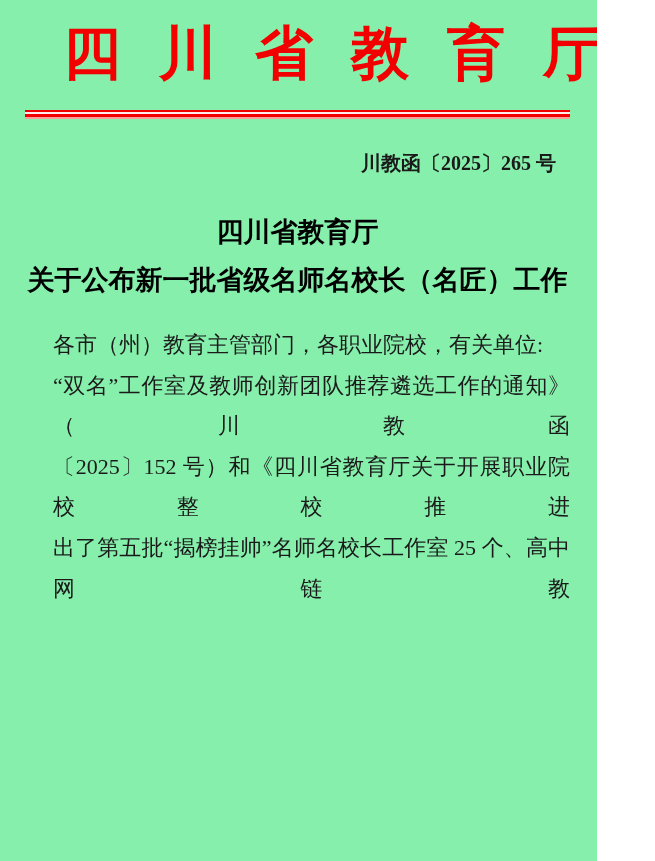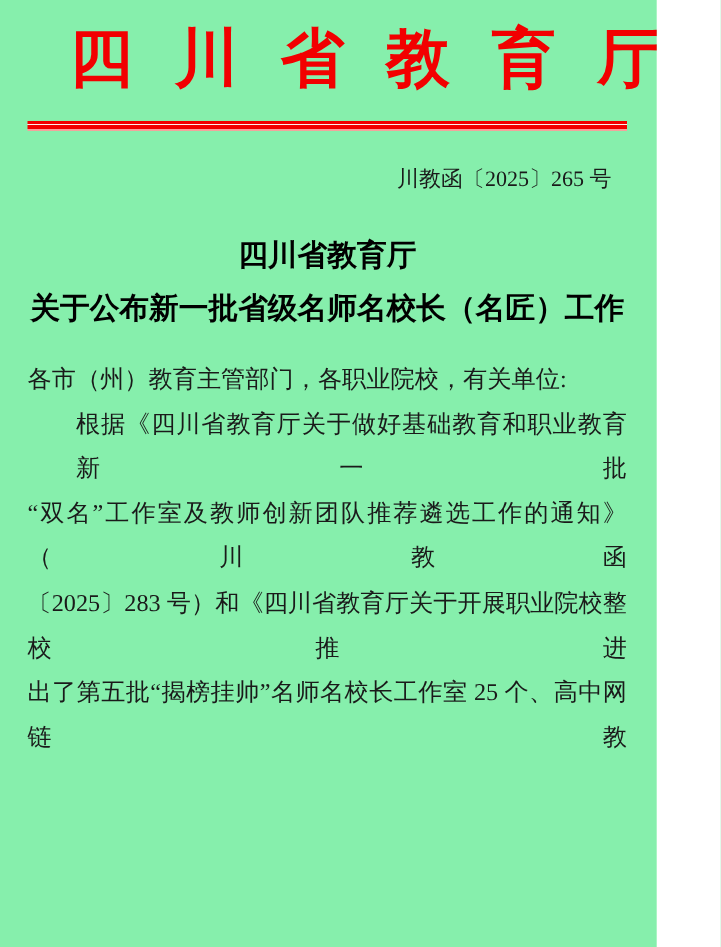--- a/index.html
+++ b/index.html
@@ -35,36 +35,37 @@
       #ff9b9b 76%, #ff9b9b 100%
     );
   }
   .doc-number {
     margin-top: 31px;
     padding-right: 14px;
     text-align: right;
     font-size: 20px;
     line-height: 26px;
     color: #1a1a1a;
+    font-weight: bold;
   }
   .title-block {
     margin-top: 32px;
     text-align: center;
     font-weight: bold;
     font-size: 27px;
     line-height: 48px;
     color: #000000;
   }
   .doc-body {
     margin-top: 21px;
     font-size: 22px;
     line-height: 40.6px;
     color: #1a1a1a;
   }
-  .b-line { white-space: nowrap; }
+  .b-line { white-space: nowrap; margin-left: 28px; }
   .just {
     white-space: normal;
     text-align: justify;
     text-align-last: justify;
   }
   .indent { padding-left: 44px; }
 </style>
 </head>
 <body>
 
@@ -76,20 +77,19 @@
 
   <div class="doc-number">川教函〔2025〕265 号</div>
 
   <div class="title-block">
     <div class="t-line">四川省教育厅</div>
     <div class="t-line">关于公布新一批省级名师名校长（名匠）工作</div>
   </div>
 
   <div class="doc-body">
     <div class="b-line">各市（州）教育主管部门，各职业院校，有关单位:</div>
-    <div class="b-line just indent">根据《四川省教育厅关于做好基础教育和职业教育新一批</div>
     <div class="b-line just">“双名”工作室及教师创新团队推荐遴选工作的通知》（川教函</div>
-    <div class="b-line just">〔2025〕283 号）和《四川省教育厅关于开展职业院校整校推进</div>
+    <div class="b-line just">〔2025〕152 号）和《四川省教育厅关于开展职业院校整校推进</div>
     <div class="b-line just">出了第五批“揭榜挂帅”名师名校长工作室 25 个、高中网链教</div>
 
   </div>
 
 </div>
 
 </body></html>

